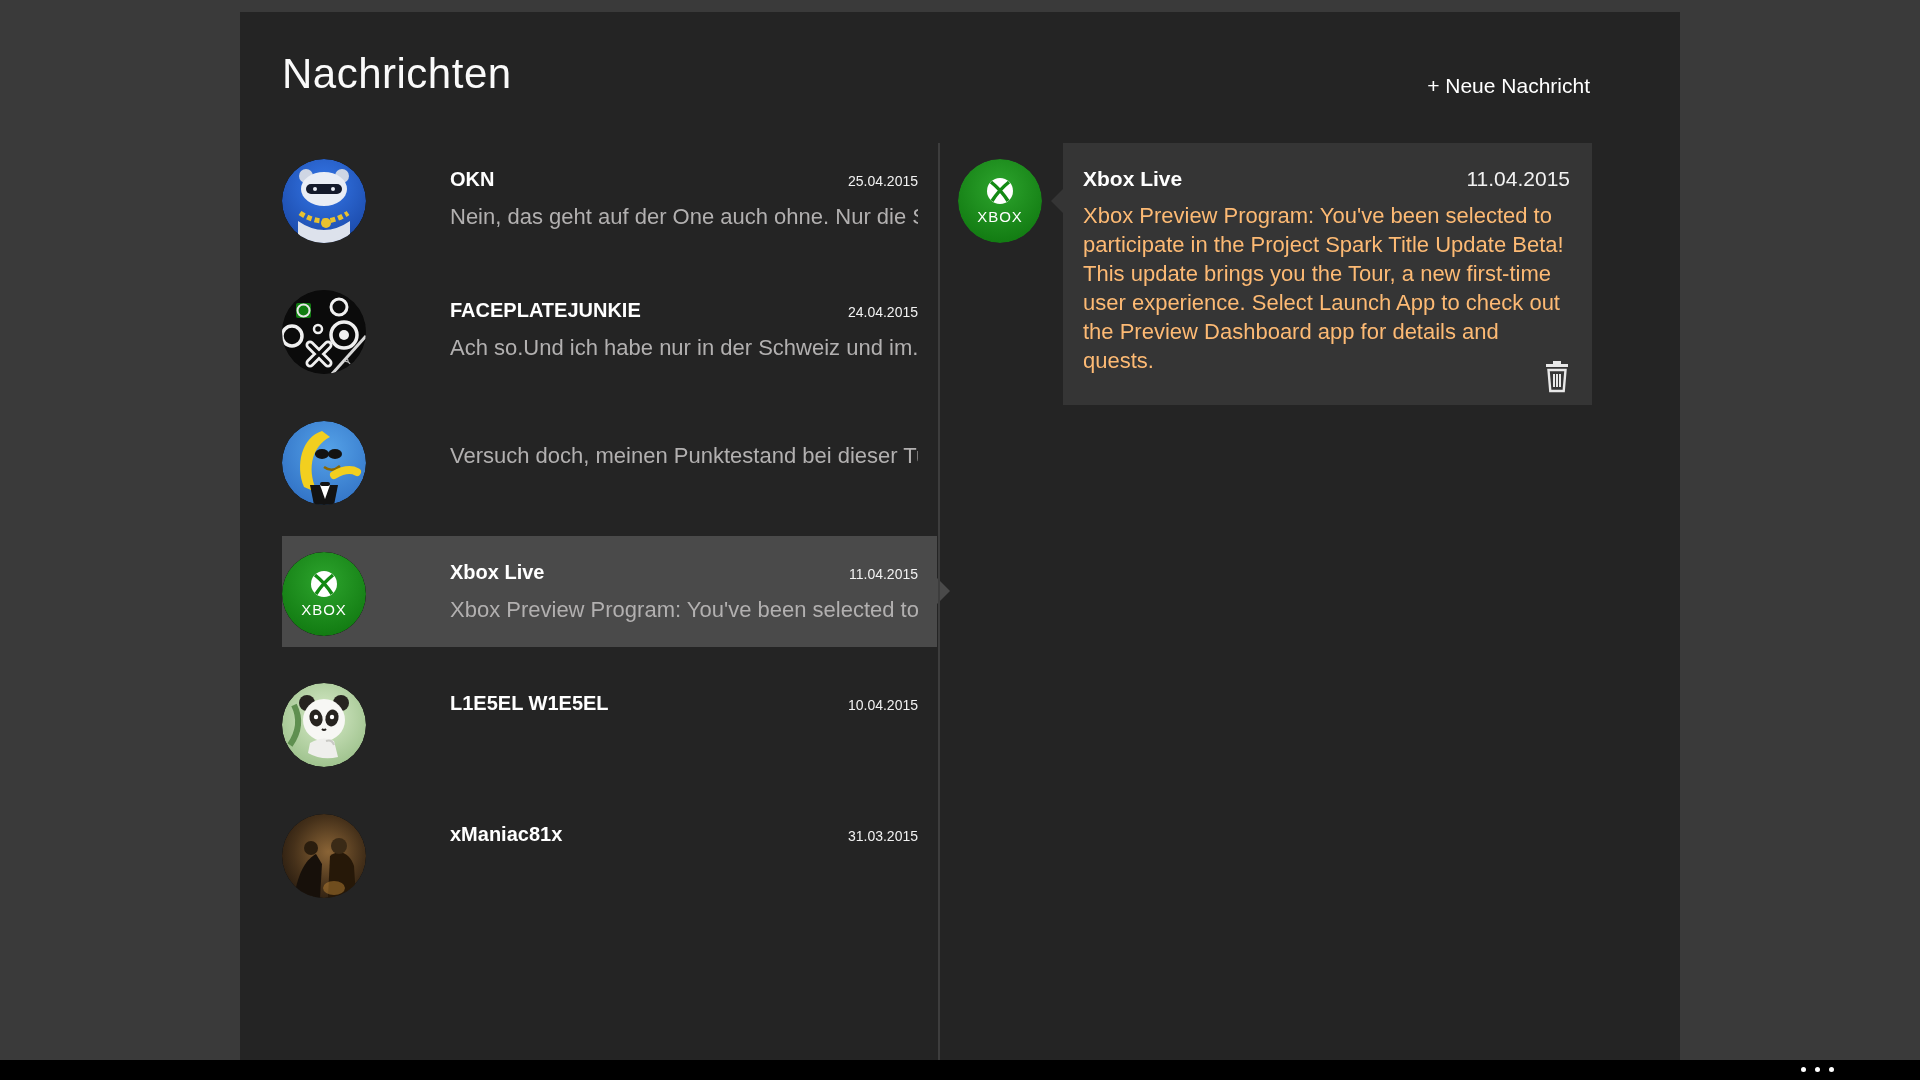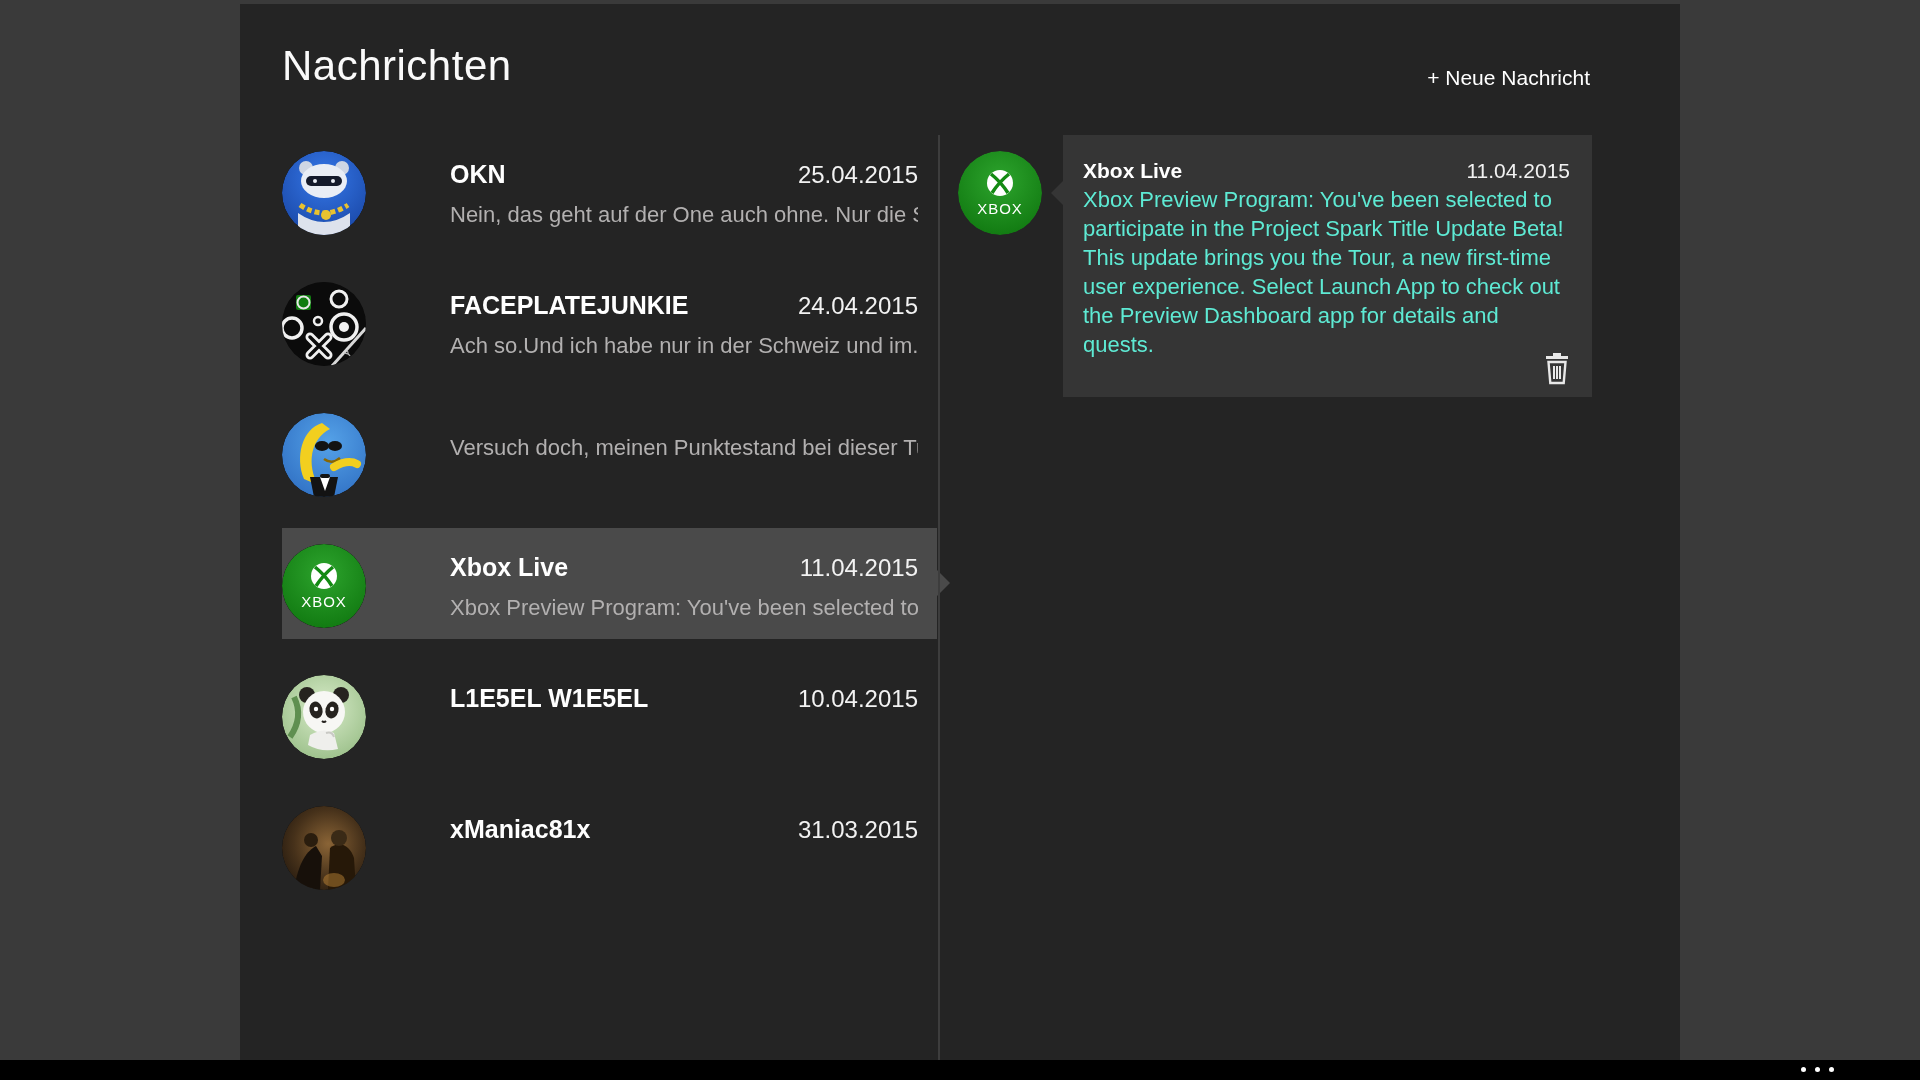--- a/index.html
+++ b/index.html
@@ -6,21 +6,21 @@
   * { margin:0; padding:0; box-sizing:border-box; }
   html,body { width:1920px; height:1080px; }
   body {
     background:#3a3a3a;
     font-family:"Liberation Sans", sans-serif;
     position:relative;
     overflow:hidden;
     color:#fff;
   }
   .panel {
-    position:absolute; left:240px; top:4px; width:1440px; height:1060px;
+    position:absolute; left:240px; top:12px; width:1440px; height:1060px;
     background:#242424;
   }
   .page-title {
     position:absolute; left:42px; top:38px;
     font-size:42px; font-weight:300; color:#fafafa; letter-spacing:.5px;
   }
   .new-msg {
     position:absolute; right:90px; top:62px;
     font-size:21px; font-weight:400; color:#ffffff; cursor:default;
   }
@@ -28,22 +28,22 @@
   .list { position:absolute; left:42px; top:131px; width:655px; }
   .row { position:relative; height:111px; margin-bottom:20px; display:flex; }
   .row.selected { background:#4a4a4a; }
   .avatar {
     width:84px; height:84px; border-radius:50%; overflow:hidden;
     margin-top:16px; flex:none; background:#111;
   }
   .avatar svg { width:100%; height:100%; display:block; }
   .rowtext { margin-left:84px; flex:1; min-width:0; padding-top:25px; padding-right:19px; }
   .rowtop { display:flex; justify-content:space-between; align-items:baseline; }
-  .name { font-size:25px; font-weight:600; color:#ffffff; }
-  .date { font-size:24px; font-weight:400; color:#f2f2f2; }
+  .name { font-size:20px; font-weight:600; color:#ffffff; }
+  .date { font-size:14px; font-weight:400; color:#f2f2f2; }
   .preview {
     margin-top:13px; font-size:22px; color:#b2b0b0;
     white-space:nowrap; overflow:hidden;
   }
   .sel-arrow {
     position:absolute; right:-13px; top:42px; width:0; height:0;
     border-top:13px solid transparent; border-bottom:13px solid transparent;
     border-left:13px solid #4a4a4a;
   }
   .divider {
@@ -62,21 +62,21 @@
   }
   .pane-notch {
     position:absolute; left:-12px; top:46px; width:0; height:0;
     border-top:12px solid transparent; border-bottom:12px solid transparent;
     border-right:12px solid #353535;
   }
   .pane-inner { padding:24px 22px 0 20px; }
   .pane-top { display:flex; justify-content:space-between; align-items:baseline; }
   .pane-sender { font-size:21px; font-weight:600; color:#ffffff; }
   .pane-date { font-size:21px; color:#f2f2f2; }
-  .pane-body { margin-top:2px; font-size:22px; line-height:29px; color:#5eead4; }
+  .pane-body { margin-top:10px; font-size:22px; line-height:29px; color:#fdba74; }
   .trash-btn {
     position:absolute; right:22px; bottom:12px; width:26px; height:32px;
     background:none; border:none; cursor:pointer; padding:0;
   }
   .trash-btn svg { width:100%; height:100%; display:block; }
   
   .system-bar {
     position:absolute; left:0; top:1060px; width:1920px; height:20px;
     background:#000;
   }

